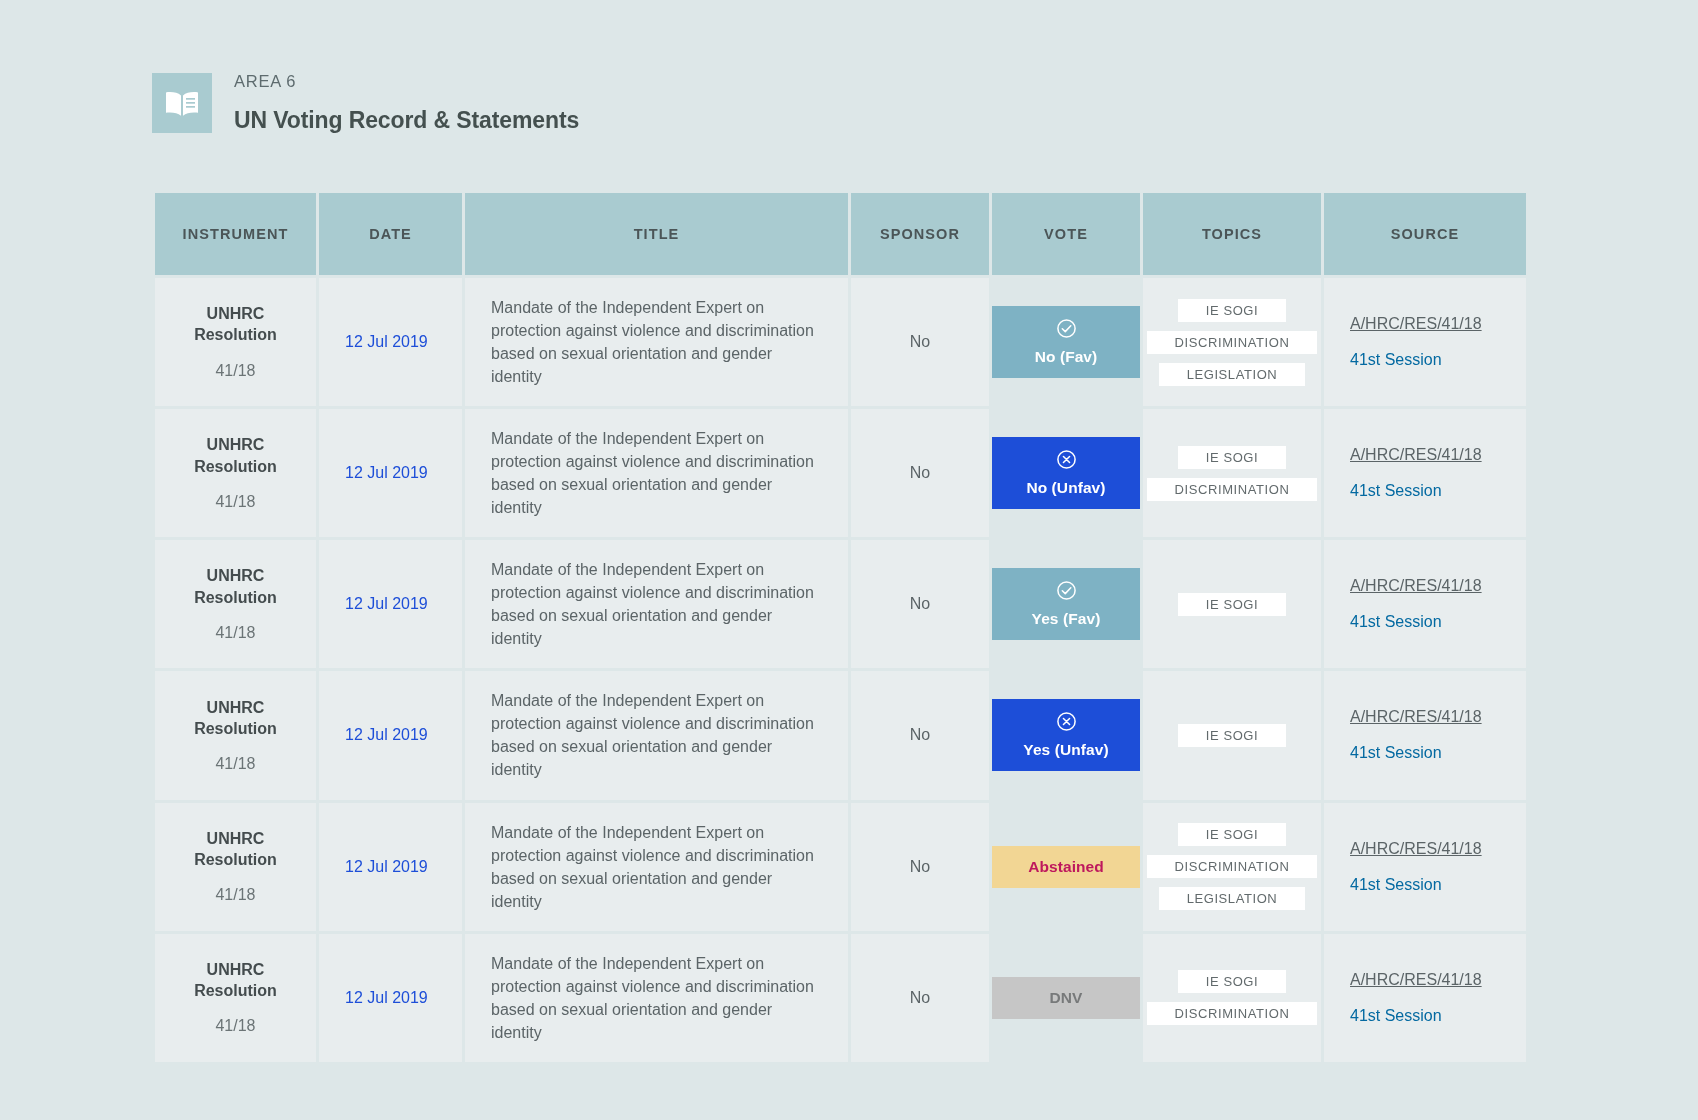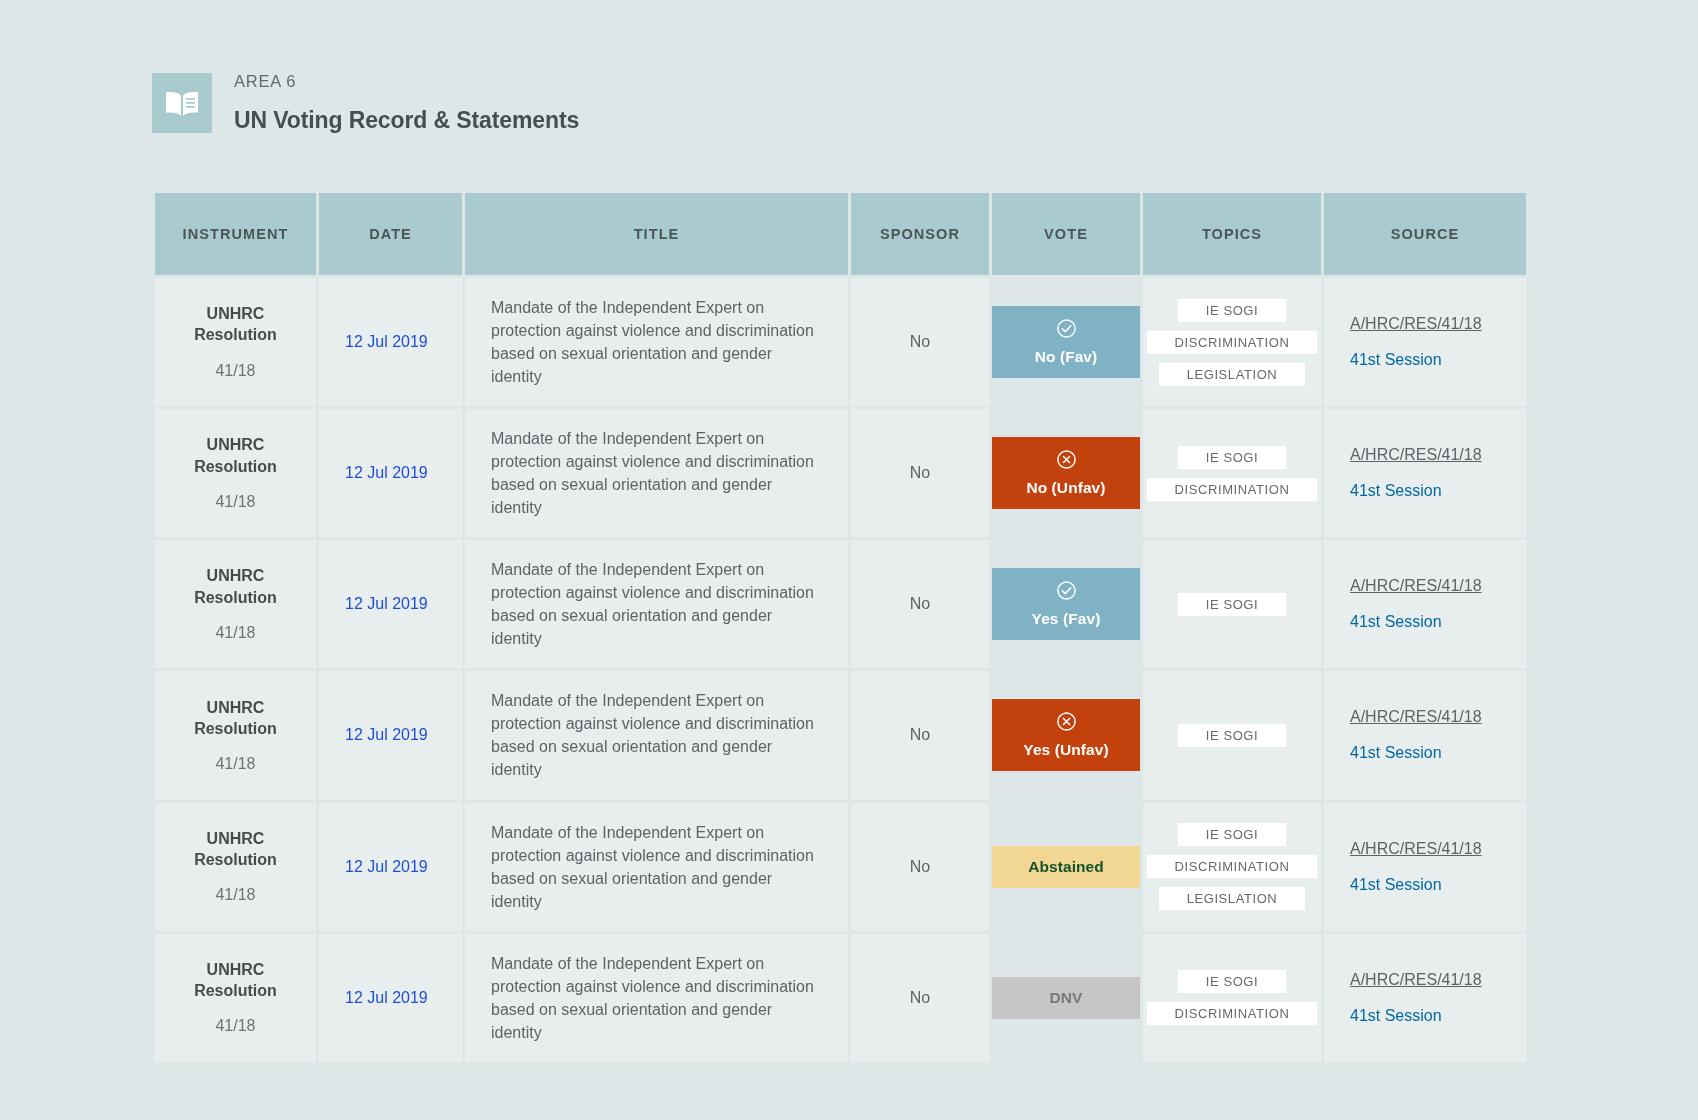--- a/index.html
+++ b/index.html
@@ -87,22 +87,22 @@
   .vote-box{
     width:100%;height:100%;min-height:100%;
     display:flex;flex-direction:column;
     align-items:center;justify-content:center;gap:9px;
     box-sizing:border-box;padding:12px 4px;
   }
   .vote-label{font-size:15.5px;font-weight:bold;letter-spacing:.005em;}
   .vote-icon{display:block;line-height:0;}
 
   .v-fav   {background:#7eb2c4;color:#ffffff;}
-  .v-unfav {background:#c2410c;color:#ffffff;}
-  .v-abst  {background:#f2d694;color:#14532d;}
+  .v-unfav {background:#1d4ed8;color:#ffffff;}
+  .v-abst  {background:#f2d694;color:#be185d;}
   .v-dnv   {background:#c6c6c6;color:#77797a;}
 
   .topics{
     display:flex;flex-direction:column;align-items:center;
     gap:9px;padding:16px 10px;
   }
   .chip{
     background:#ffffff;color:#626a6c;
     font-size:13px;letter-spacing:.045em;
     padding:4px 28px;white-space:nowrap;

